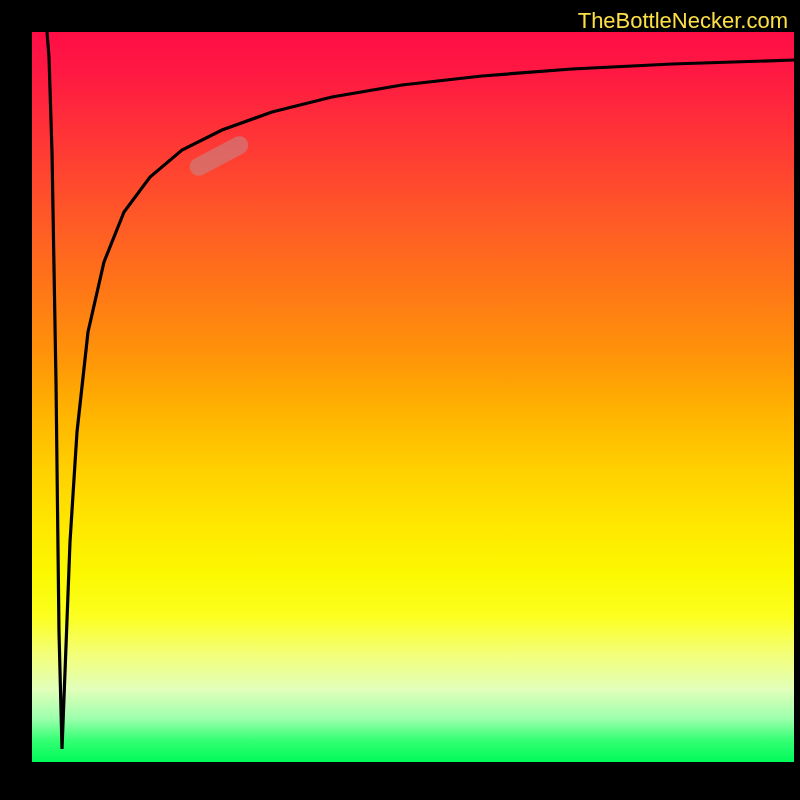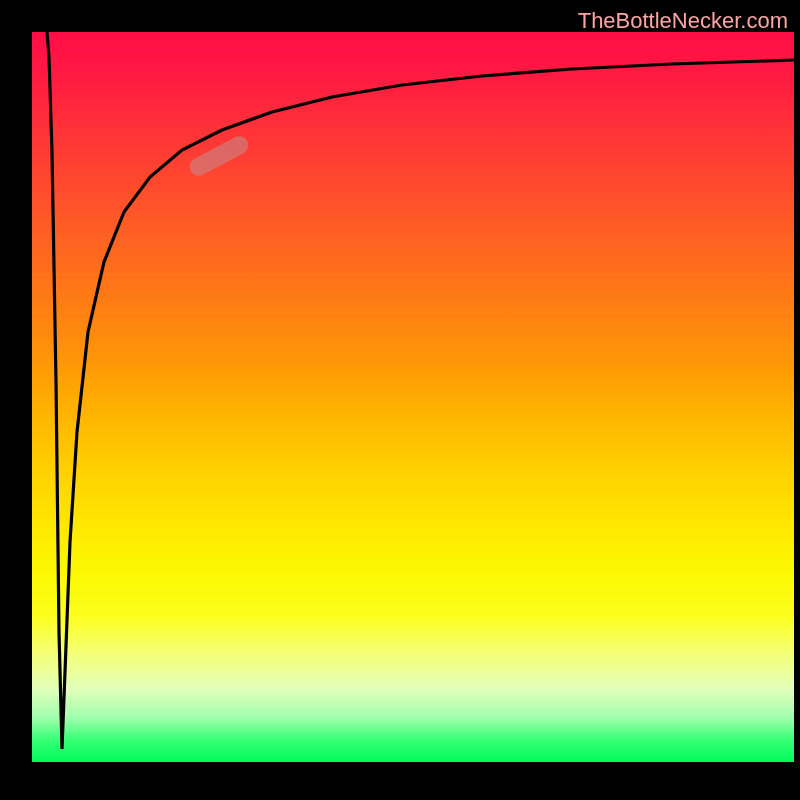--- a/index.html
+++ b/index.html
@@ -15,21 +15,21 @@
       position: relative;
       overflow: hidden;
     }
 
     .watermark {
       position: absolute;
       top: 8px;
       right: 12px;
       font-family: Arial, sans-serif;
       font-size: 22px;
-      color: #fca5a5;
+      color: #fde047;
       z-index: 10;
     }
 
     .chart-container {
       position: absolute;
       top: 32px;
       left: 32px;
       width: 762px;
       height: 730px;
     }

